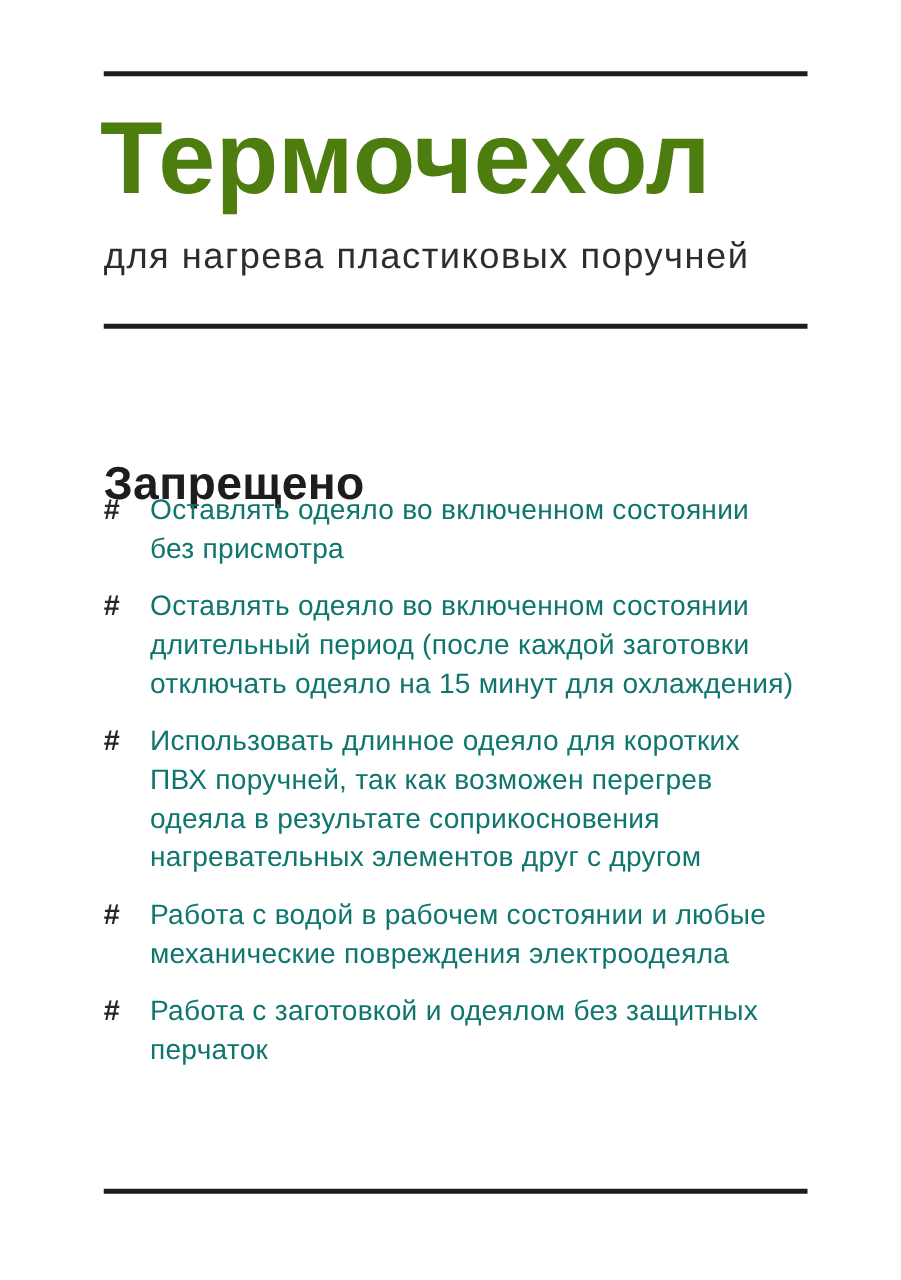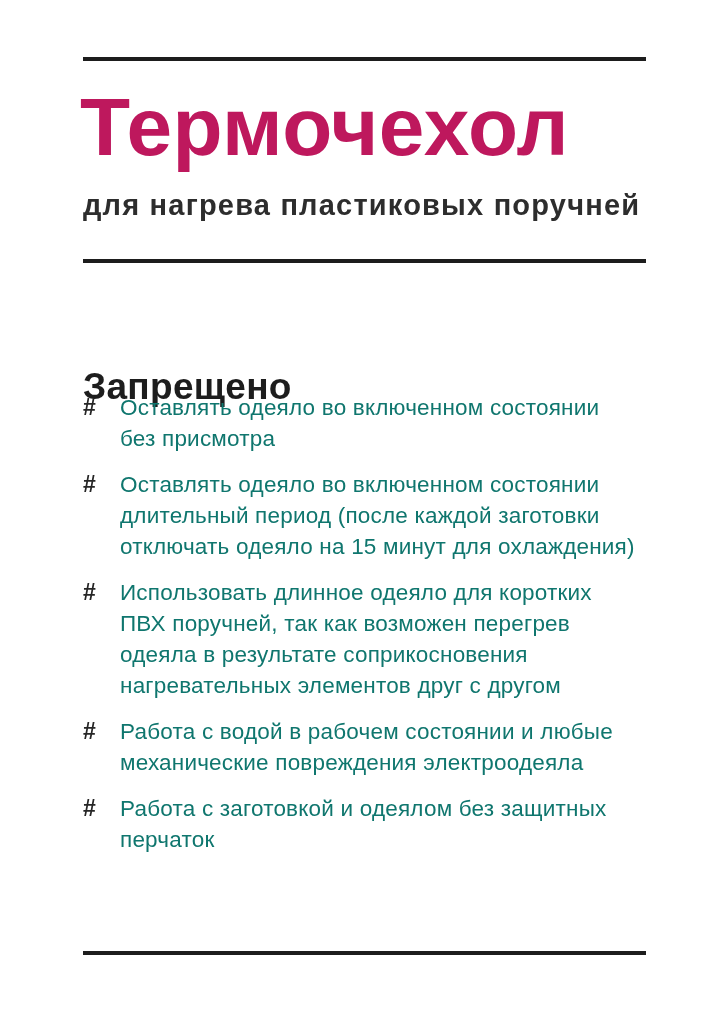--- a/index.html
+++ b/index.html
@@ -27,28 +27,28 @@
   .rule-mid { top: 259px; }
   .rule-bottom { top: 951px; }
   .title {
     position: absolute;
     left: 80px;
     top: 84px;
     font-size: 82px;
     font-weight: 800;
     letter-spacing: 0.5px;
     line-height: 1.05;
-    color: #be185d;
+    color: #4d7c0f;
   }
   .subtitle {
     position: absolute;
     left: 83px;
     top: 188px;
     font-size: 29px;
-    font-weight: 700;
+    font-weight: 400;
     letter-spacing: 1.2px;
     line-height: 1.2;
     color: #2d2d2d;
   }
   .heading {
     position: absolute;
     left: 83px;
     top: 318px;
     font-size: 37px;
     font-weight: 800;

